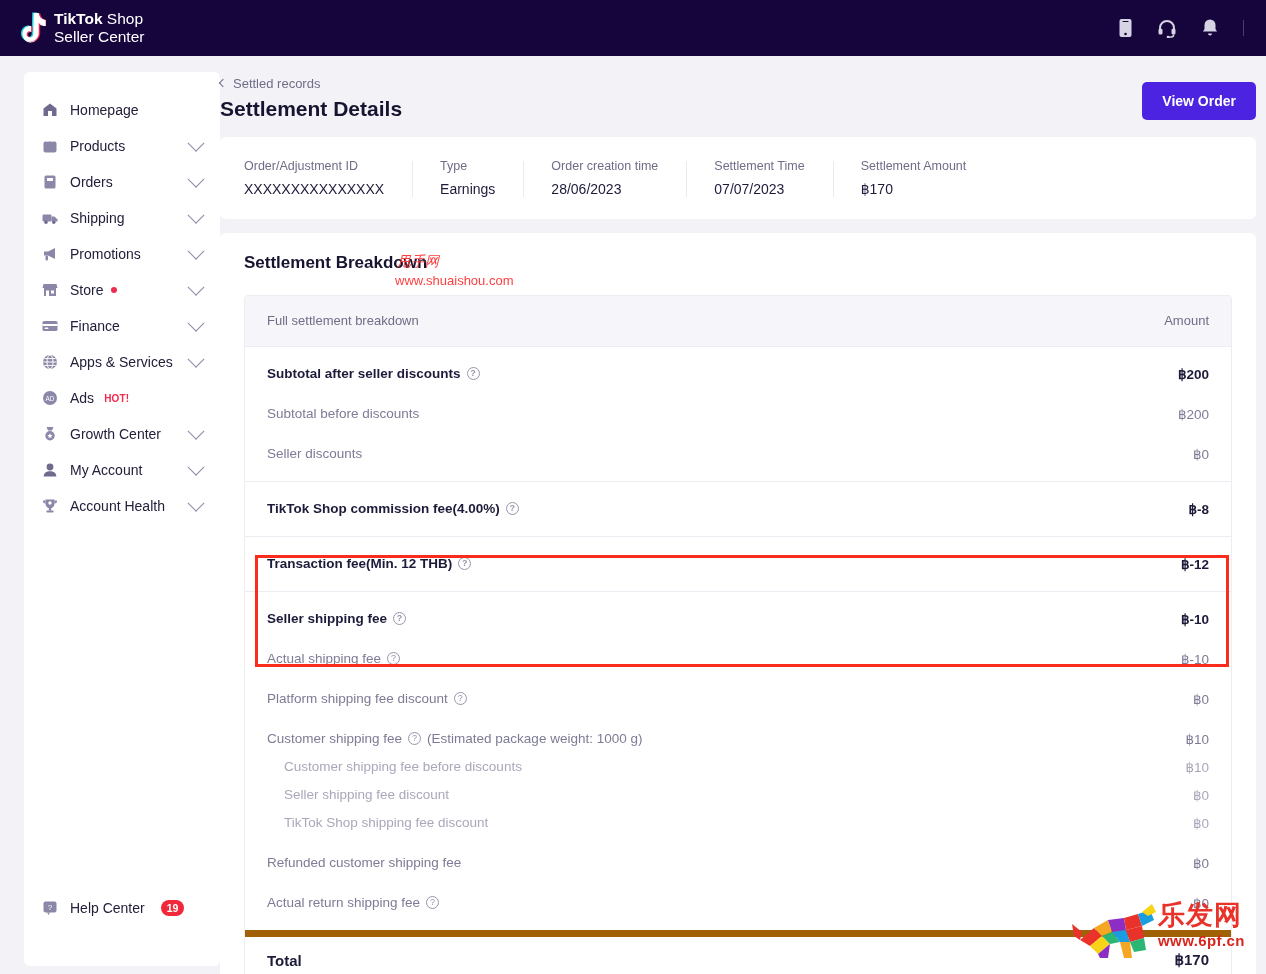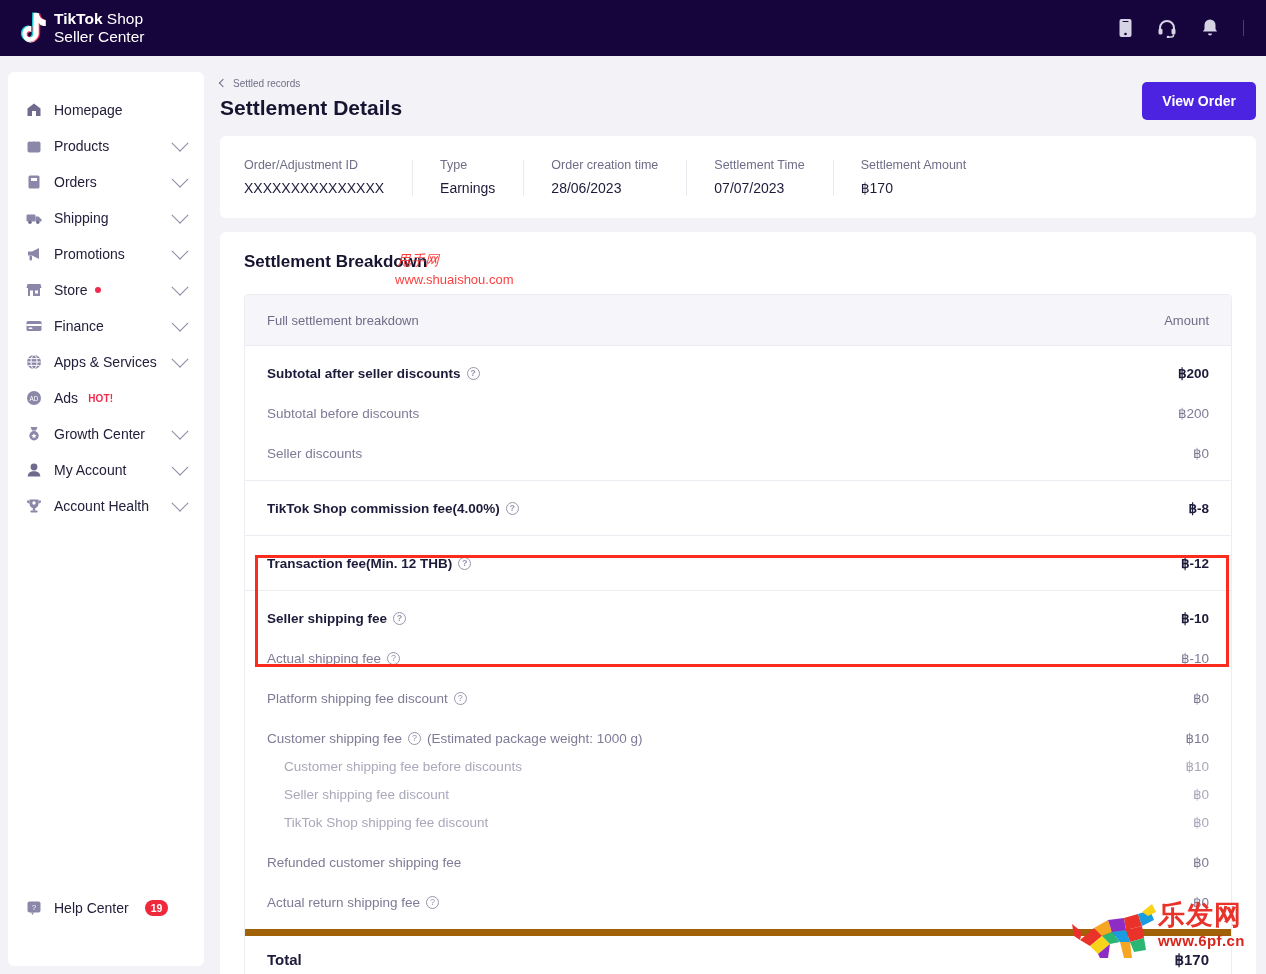--- a/index.html
+++ b/index.html
@@ -31,21 +31,21 @@
   }
   .nav-right {
     margin-left: auto; display: flex; align-items: center;
     gap: 24px; margin-right: 22px; color: #d9d7e4;
   }
   .nav-icon { cursor: pointer; display: flex; align-items: center; }
   .nav-divider { width: 1px; height: 16px; background: #4a4066; }
 
   
   .sidebar {
-    position: absolute; left: 8px; top: 72px;
+    position: absolute; left: 24px; top: 72px;
     width: 196px; height: 894px;
     background: #ffffff;
     border-radius: 6px;
     padding-top: 20px;
   }
   .side-item {
     display: flex; align-items: center;
     height: 36px; padding: 0 14px 0 18px;
     cursor: pointer; position: relative;
   }
@@ -75,21 +75,21 @@
   .count-badge {
     background: #f0283c; color: #fff; font-size: 10.5px; font-weight: bold;
     border-radius: 9px; padding: 1px 6px; margin-left: 16px; line-height: 14px;
   }
 
   
   .main { position: absolute; left: 204px; top: 56px; width: 1062px; height: 918px; }
 
   .page-head { padding: 16px 10px 8px 16px; position: relative; }
   .breadcrumb {
-    font-size: 10px; color: #6f6d87; display: inline-flex; align-items: center;
+    font-size: 13px; color: #6f6d87; display: inline-flex; align-items: center;
     cursor: pointer;
   }
   .bc-arrow {
     display: inline-block; width: 6px; height: 6px;
     border-left: 1.4px solid #6f6d87; border-bottom: 1.4px solid #6f6d87;
     transform: rotate(45deg); margin-right: 7px;
   }
   .page-title {
     font-size: 21px; font-weight: bold; color: #161430; margin-top: 6px;
   }

